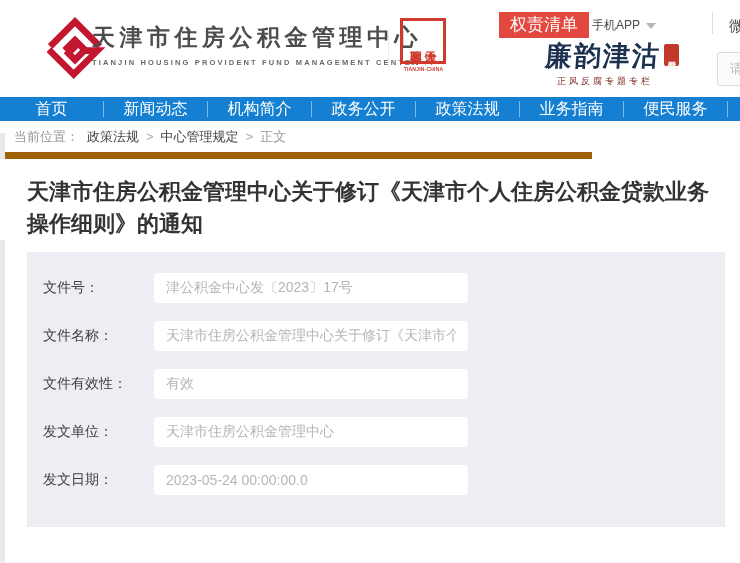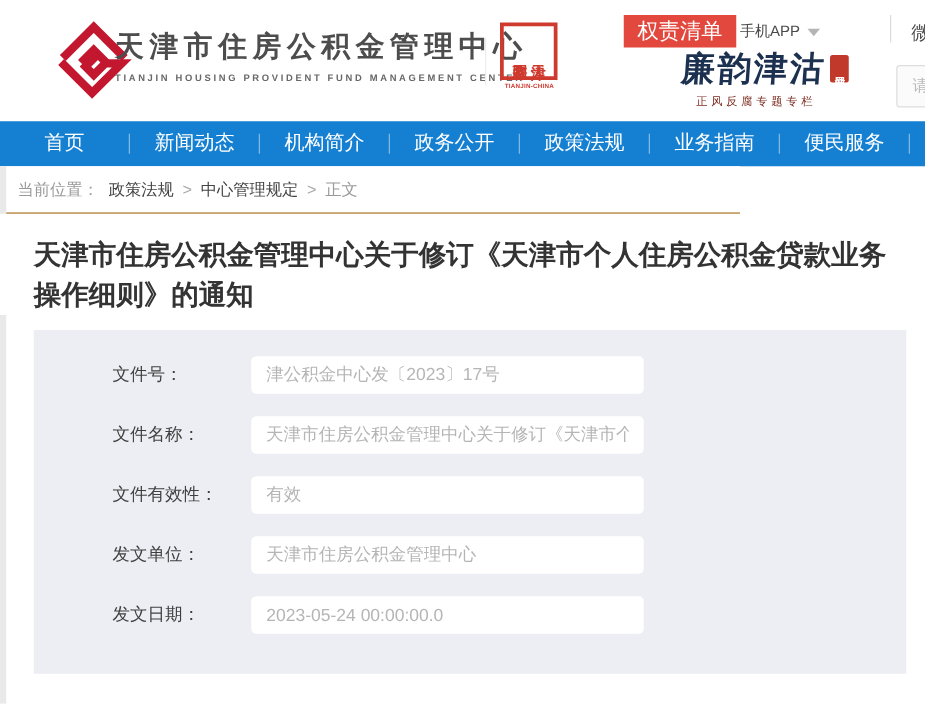--- a/index.html
+++ b/index.html
@@ -35,43 +35,43 @@
     color:#1c3050; letter-spacing:2px; line-height:1; transform:skewX(-4deg); white-space:nowrap; }
   .lianyun-badge { margin-left:3px; margin-top:2px; width:15px; height:22px; background:#c0392b; color:#fff;
     writing-mode:vertical-rl; font-size:8px; font-weight:bold; text-align:center; line-height:15px; border-radius:2px; }
   .lianyun-caption { position:absolute; left:557px; top:75px; font-size:9px; font-weight:normal; color:#7d2b20;
     letter-spacing:3px; font-family:"DejaVu Serif","Liberation Serif",serif; white-space:nowrap; }
 
   .search-partial { position:absolute; left:717px; top:52px; width:60px; height:34px; background:#fbfbfb;
     border:1px solid #ddd; border-radius:3px; font-size:13px; color:#bbb; padding:0 0 0 12px; line-height:32px; }
 
   
-  .nav { position:relative; width:740px; height:36px; background:#1580d2; display:flex; align-items:center; }
+  .nav { position:relative; width:740px; height:24px; background:#1580d2; display:flex; align-items:center; }
   .nav-item { width:103px; text-align:center; color:#fff; font-size:16px; line-height:36px; cursor:pointer;
     flex:0 0 auto; white-space:nowrap; }
   .nav-sep { width:1px; height:16px; background:rgba(255,255,255,0.45); flex:0 0 auto; }
 
   
-  .crumbbar { position:relative; width:592px; height:38px; background:#fff; border-bottom:1px solid #a16207;
+  .crumbbar { position:relative; width:592px; height:38px; background:#fff; border-bottom:7px solid #a16207;
     display:flex; align-items:center; padding-left:14px; font-size:13px; }
   .crumb-label { color:#999; margin-right:8px; }
   .crumb-link { color:#444; cursor:pointer; }
   .crumb-sep { color:#aaa; margin:0 7px; }
   .crumb-current { color:#999; }
 
   .left-gutter { position:absolute; left:0; top:133px; width:5px; height:430px; background:#e9e9e9; }
 
   
   .article { position:relative; padding:17px 34px 0 27px; background:#fff; }
   .article-title { width:692px; font-size:22px; font-weight:bold; color:#333; line-height:32px; }
   .article-meta { margin-top:8px; font-size:13px; color:#8f8f8f; }
   .meta-sep { margin:0 8px; color:#c9c9c9; }
 
   .doc-panel { margin:12px 0 0 27px; width:698px; height:275px; background:#eceef3; padding:21px 0 0 16px; }
-  .doc-row { display:flex; align-items:center; height:30px; margin-bottom:18px;margin-left:47px; }
+  .doc-row { display:flex; align-items:center; height:30px; margin-bottom:18px; }
   .doc-label { width:111px; font-size:14px; color:#3f3f3f; flex:0 0 auto; }
   .doc-input { width:314px; height:30px; border:none; border-radius:4px; background:#fff; color:#b5b5b5;
     font-size:14px; padding:0 12px; font-family:"Liberation Sans","DejaVu Sans",sans-serif; white-space:nowrap;
     overflow:hidden; }
 </style>
 </head>
 <body>
 
 <div class="page">
 

